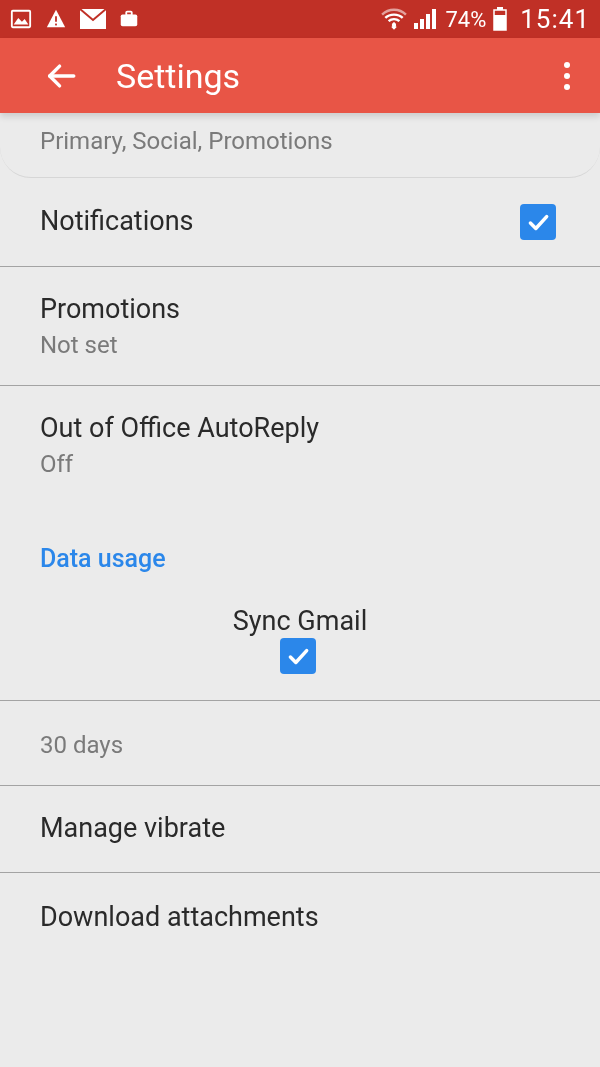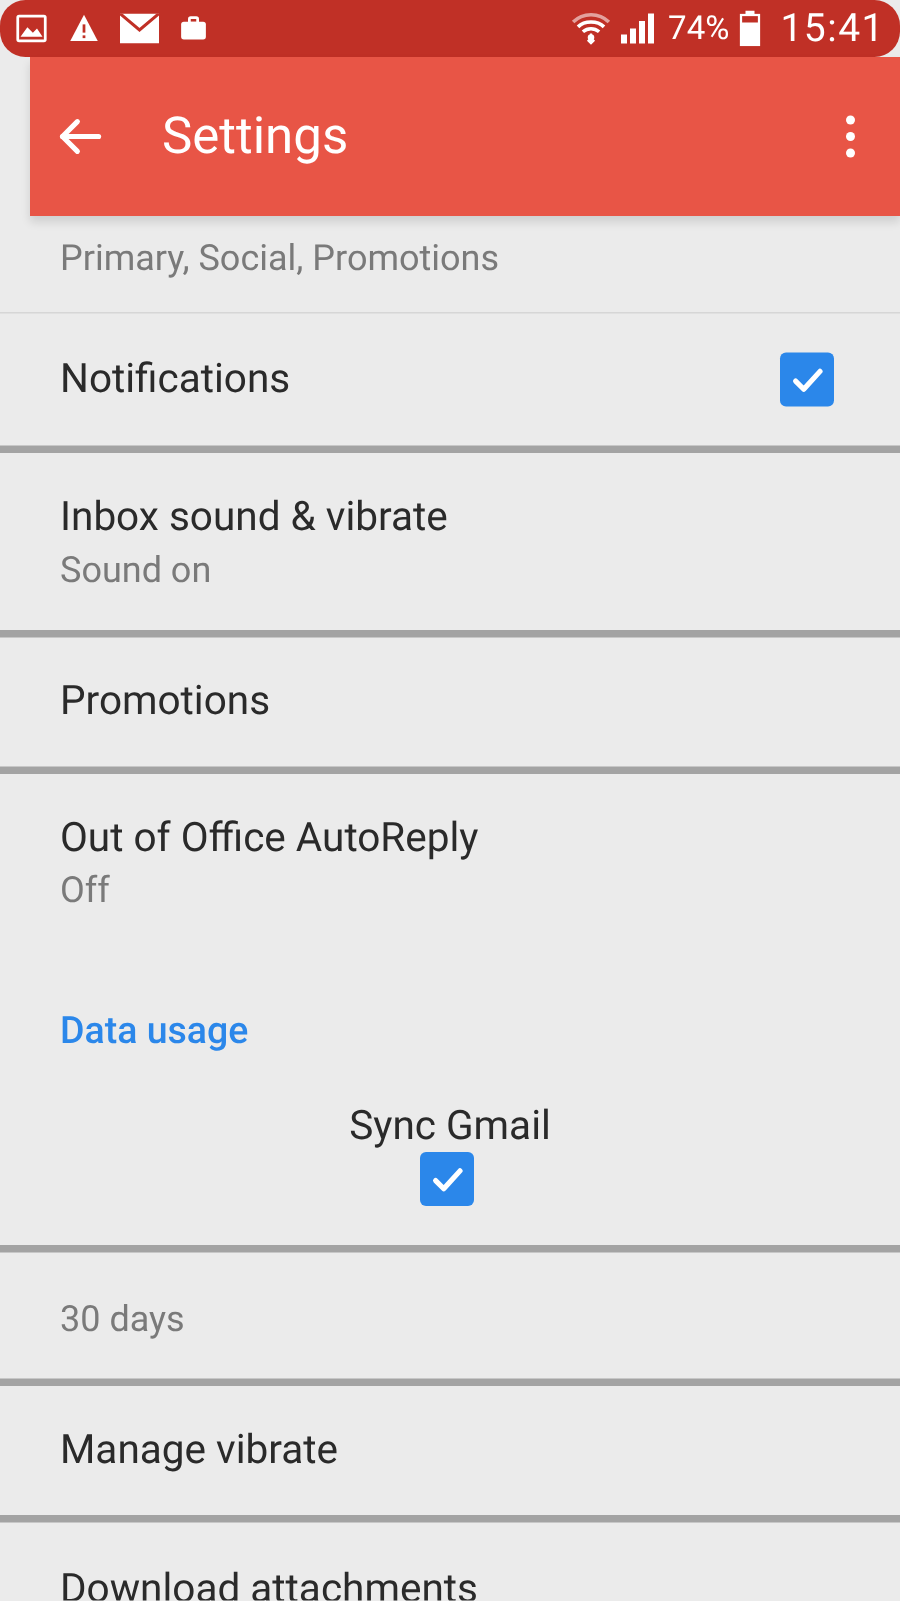--- a/index.html
+++ b/index.html
@@ -12,51 +12,49 @@
     color: #333;
   }
   .statusbar {
     height: 38px;
     background: #c03026;
     color: #fff;
     display: flex;
     align-items: center;
     padding: 0 10px;
     font-size: 22px;
-    border-radius: 17px;
   }
   .statusbar .left { display: flex; gap: 12px; align-items: center; }
   .statusbar .right { margin-left: auto; display: flex; gap: 6px; align-items: center; font-size:22px;}
   .statusbar .right .pct { font-size: 22px; margin-left:2px;}
   .statusbar .right .time { font-size: 26px; letter-spacing:1px; margin-left:6px;text-align:right;}
   .statusbar svg { display:block; }
   .appbar {
-    height: 106px;
+    height: 75px;
     background: #e85546;
     color: #fff;
     display: flex;
     align-items: center;
-    padding: 0 20px 0 16px;
+    padding: 0 20px 0 44px;
     box-shadow: 0 4px 6px rgba(0,0,0,0.12);
     position: relative;
     z-index: 2;
-    margin-left: 20px;
   }
   .appbar .back { width:44px; display:flex; align-items:center; justify-content:flex-start; }
   .appbar .title { font-size: 34px; font-weight: 400; margin-left: 28px; }
   .appbar .more { margin-left:auto; display:flex; flex-direction:column; gap:5px; padding:10px;}
   .appbar .more span { width:6px; height:6px; border-radius:50%; background:#fff; display:block;}
   .content {
     height: calc(1067px - 38px - 98px);
     overflow: hidden;
     background:#ebebeb;
   }
   .row {
     padding: 26px 40px 26px 40px;
-    border-bottom: 5px solid #a3a3a3;
+    border-bottom: 1px solid #a3a3a3;
     display:flex;
     align-items:center;
   }
   .row .txt { flex:1; }
   .row .primary {
     font-size: 27px;
     color: #2a2a2a;
     font-weight: 400;
     line-height: 1.25;
   }
@@ -169,45 +167,40 @@
   <div class="title">Settings</div>
   <div class="more">
     <span></span>
     <span></span>
     <span></span>
   </div>
 </div>
 
 <div class="content">
 
-  <div class="first-cut" style="padding-top:14px;">
+  <div class="first-cut" style="padding-top:14px;border-radius:31px;">
     <div class="secondary">Primary, Social, Promotions</div>
   </div>
 
   <div class="row">
     <div class="txt">
       <div class="primary">Notifications</div>
     </div>
     <div class="checkbox">
       <svg width="26" height="26" viewBox="0 0 24 24" fill="none" stroke="#fff" stroke-width="3.2" stroke-linecap="round" stroke-linejoin="round">
           <polyline points="5 13 10 18 20 7"></polyline>
         </svg>
     </div>
   </div>
 
-  <div class="row">
-    <div class="txt">
-      <div class="primary">Inbox sound &amp; vibrate</div>
-      <div class="secondary">Sound on</div>
-    </div>
-  </div>
 
   <div class="row">
     <div class="txt">
       <div class="primary">Promotions</div>
+      <div class="secondary">Not set</div>
     </div>
   </div>
 
   <div class="row noborder">
     <div class="txt">
       <div class="primary">Out of Office AutoReply</div>
       <div class="secondary">Off</div>
     </div>
   </div>
 

